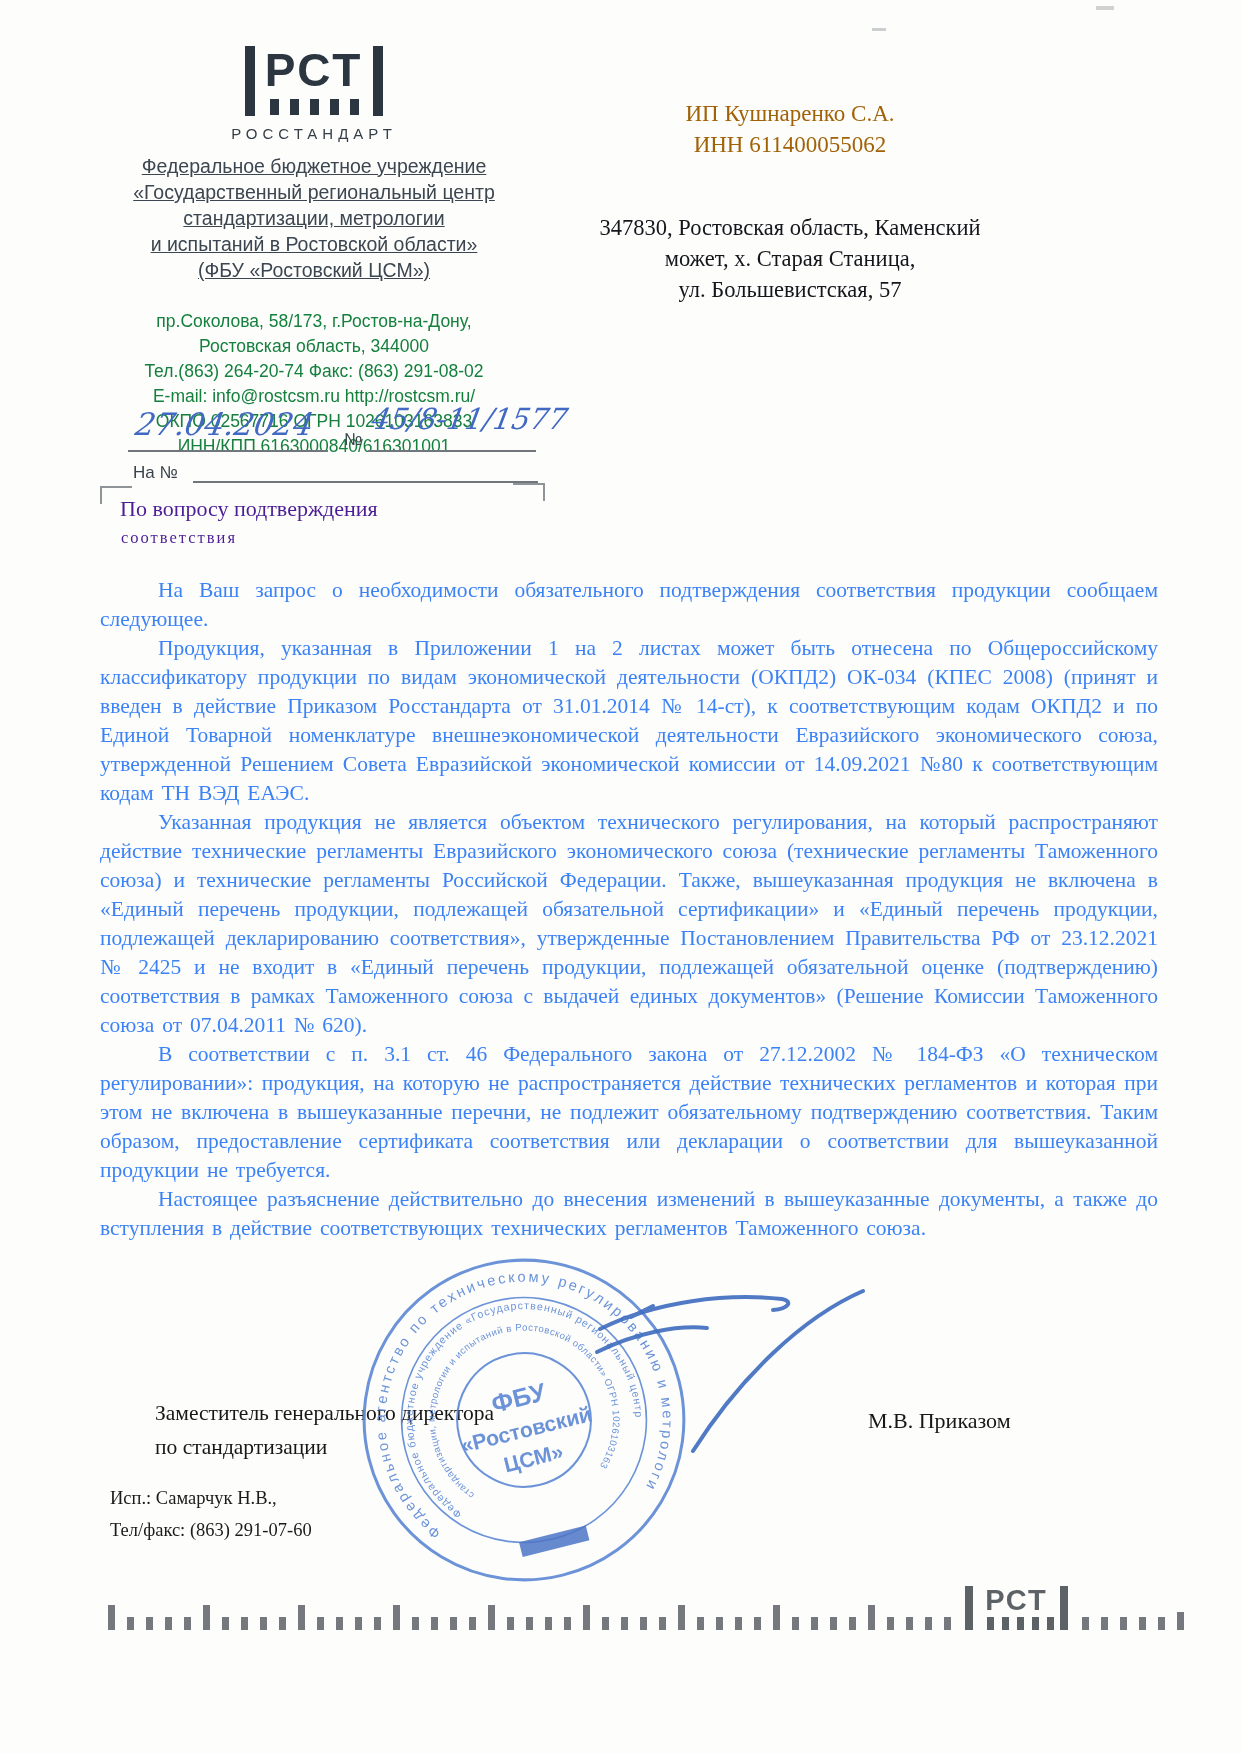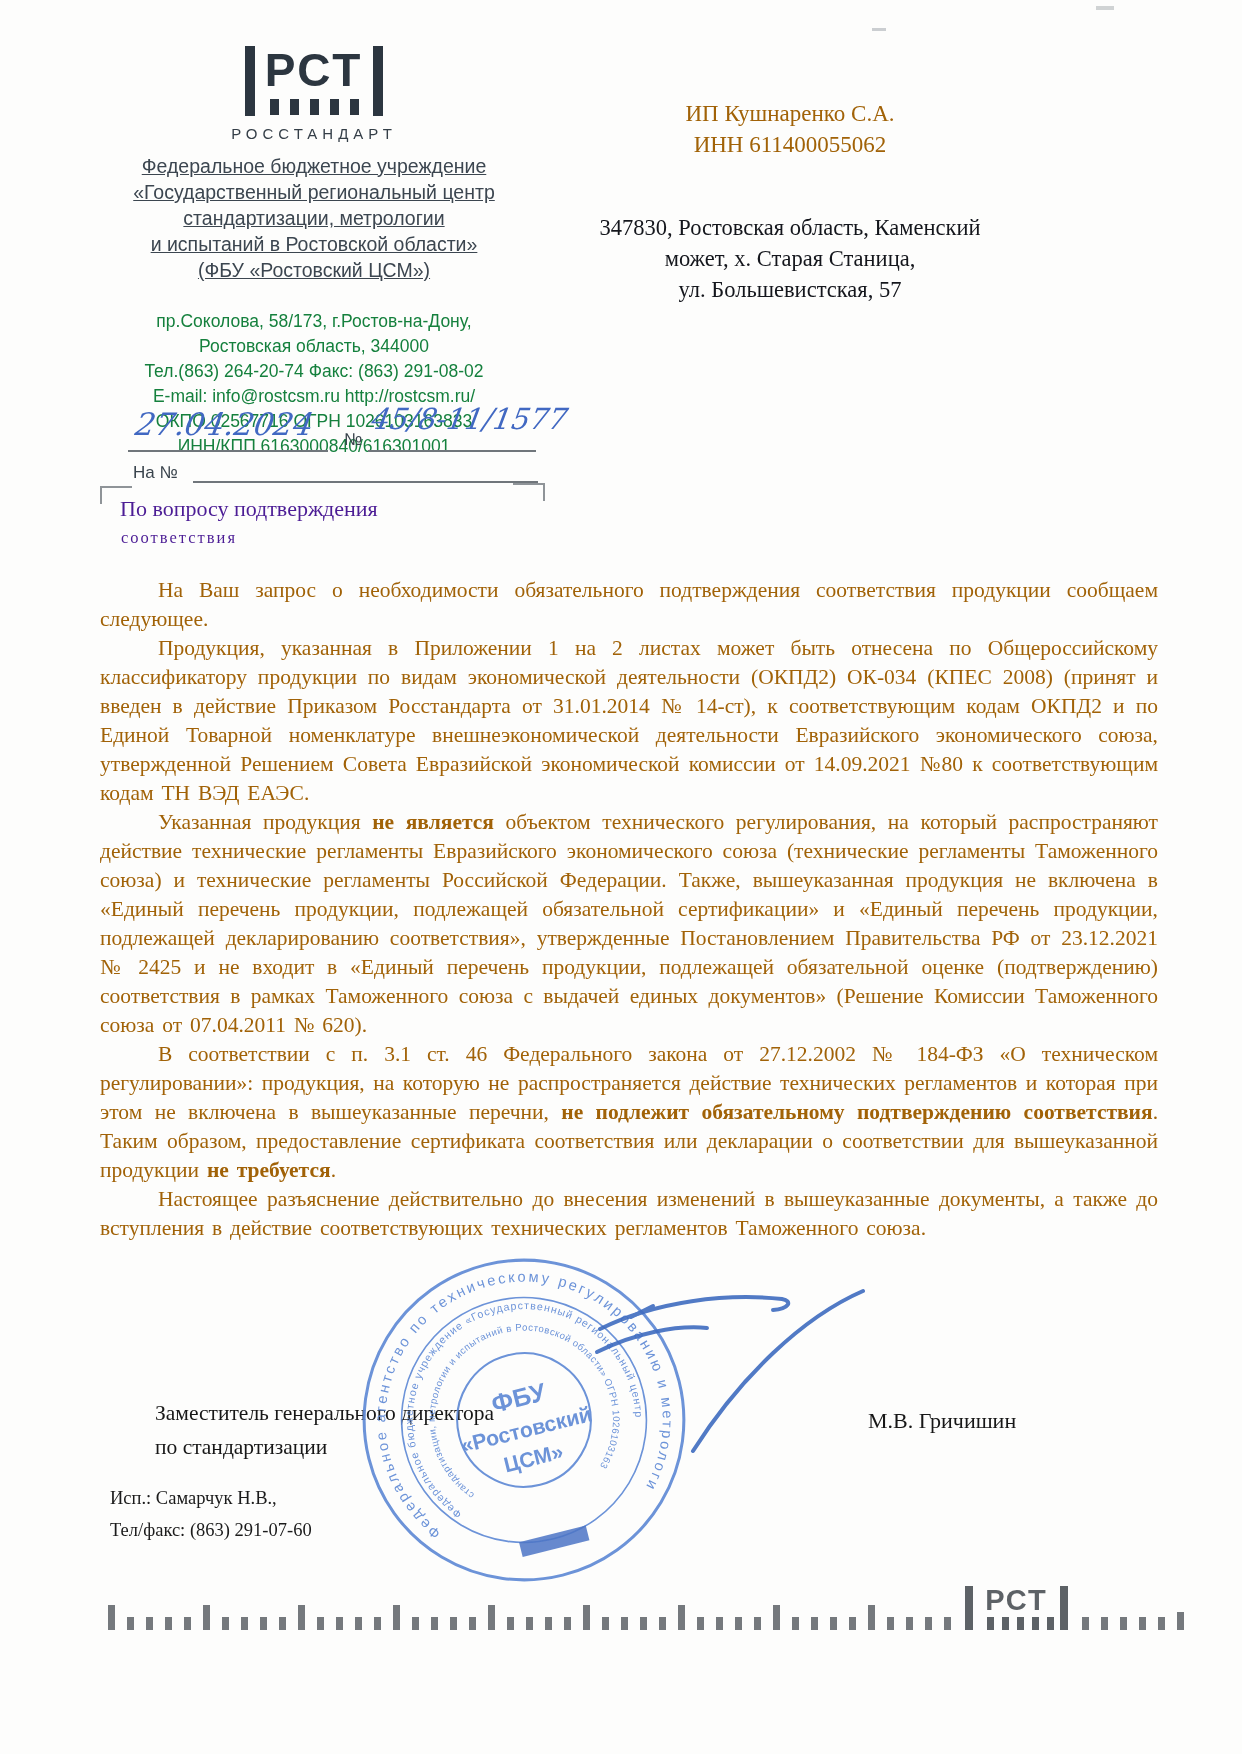--- a/index.html
+++ b/index.html
@@ -29,23 +29,23 @@
   .corner{width:30px;height:16px;}
   .corner.l{border-top:2px solid #8f9498;border-left:2px solid #8f9498;}
   .corner.r{border-top:2px solid #8f9498;border-right:2px solid #8f9498;}
   .subject1{font-size:22px;color:#4c1d95;}
   .subject2{font-size:16.5px;letter-spacing:2px;color:#4c1d95;}
   
   .recipient{left:565px;top:98px;width:450px;text-align:center;font-size:23px;line-height:31px;color:#a16207;}
   .rec-addr{left:555px;top:212px;width:470px;text-align:center;font-size:22.5px;line-height:31px;color:#14161c;}
   
   .bodytext{left:100px;top:576px;width:1058px;font-size:21.5px;line-height:1.35;
-    text-align:justify;color:#a16207;word-spacing:2.5px;}
+    text-align:justify;color:#3b82f6;word-spacing:2.5px;}
   .bodytext p{margin:0;text-indent:58px;}
-  .bodytext .b{font-weight:700;}
+  .bodytext .b{font-weight:400;}
   
   .sig-pos{left:155px;top:1396px;font-size:21.5px;line-height:34px;color:#171717;}
   .sig-name{left:868px;top:1408px;font-size:22px;color:#171717;}
   .executor{left:110px;top:1482px;font-size:18.5px;line-height:32px;color:#1b1b1b;}
   
   .ruler{left:108px;top:1582px;width:1118px;height:48px;display:flex;align-items:flex-end;gap:12px;}
   .tick{width:7px;background:#75797d;flex:none;}
   .tick.tall{height:25px;} .tick.short{height:13px;} .tick.mid{height:18px;}
   .fl{display:flex;align-items:flex-end;flex:none;margin:0 2px;}
   .fl .fbar{width:8px;height:44px;background:#5d6266;flex:none;}
@@ -123,21 +123,21 @@
     <p><span>Продукция, указанная в Приложении 1 на 2 листах может быть отнесена по Общероссийскому классификатору продукции по видам экономической деятельности (ОКПД2) ОК-034 (КПЕС 2008) (принят и введен в действие Приказом Росстандарта от 31.01.2014 № 14-ст), к соответствующим кодам ОКПД2 и по Единой Товарной номенклатуре внешнеэкономической деятельности Евразийского экономического союза, утвержденной Решением Совета Евразийской экономической комиссии от 14.09.2021 №80 к соответствующим кодам ТН ВЭД ЕАЭС.</span></p>
     <p><span>Указанная продукция </span><span class="b">не является</span><span> объектом технического регулирования, на который распространяют действие технические регламенты Евразийского экономического союза (технические регламенты Таможенного союза)  и технические регламенты Российской Федерации. Также, вышеуказанная продукция не включена в «Единый перечень продукции, подлежащей обязательной сертификации» и «Единый перечень продукции, подлежащей декларированию соответствия», утвержденные Постановлением Правительства РФ от 23.12.2021 № 2425 и не входит в «Единый перечень продукции, подлежащей обязательной оценке (подтверждению) соответствия в рамках Таможенного союза с выдачей единых документов» (Решение Комиссии Таможенного союза от 07.04.2011 № 620).</span></p>
     <p><span>В соответствии с п. 3.1 ст. 46 Федерального закона от 27.12.2002 № 184-ФЗ «О техническом регулировании»: продукция, на которую не распространяется действие технических регламентов и которая при этом не включена в вышеуказанные перечни, </span><span class="b">не подлежит обязательному подтверждению соответствия</span><span>. Таким образом, предоставление сертификата соответствия или декларации о соответствии для вышеуказанной продукции </span><span class="b">не требуется</span><span>.</span></p>
     <p><span>Настоящее разъяснение действительно до внесения изменений в вышеуказанные документы, а также до вступления в действие соответствующих технических регламентов Таможенного союза.</span></p>
   </div>
 
 <div class="abs sig-pos">
   <div>Заместитель генерального директора</div>
   <div>по стандартизации</div>
 </div>
-<div class="abs sig-name">М.В. Гричишин</div>
+<div class="abs sig-name">М.В. Приказом</div>
 
 <div class="abs executor">
   <div>Исп.: Самарчук Н.В.,</div>
   <div>Тел/факс: (863) 291-07-60</div>
 </div>
 
 <div class="abs ruler">
   <span id="ruler-left" style="display:flex;align-items:flex-end;gap:12px;">
       <div class="tick tall"></div>
       <div class="tick short"></div>

